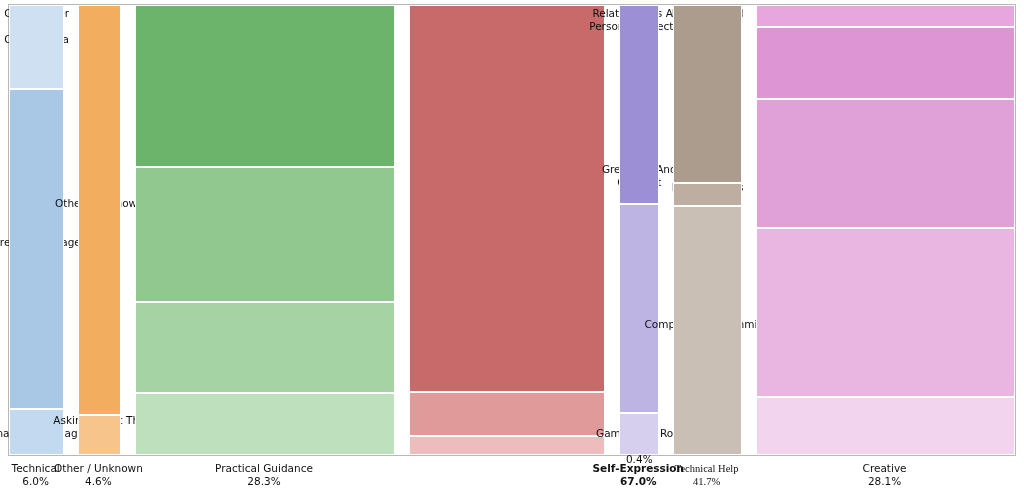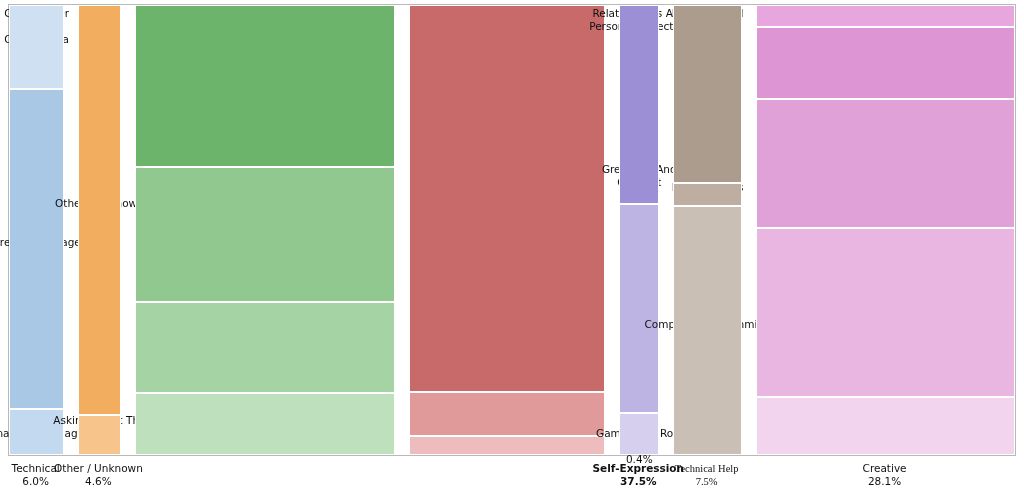--- a/index.html
+++ b/index.html
@@ -143,17 +143,18 @@
         <div class="segment" style="top: 0px; height: 22.4199px; background: rgb(232, 166, 223);"></div>
         <div class="segment" style="top: 22.4199px; height: 72.0641px; background: rgb(221, 149, 212);"></div>
         <div class="segment" style="top: 94.484px; height: 128.114px; background: rgb(224, 160, 216);"></div>
         <div class="segment" style="top: 222.598px; height: 169.751px; background: rgb(233, 182, 226);"></div>
         <div class="segment" style="top: 392.349px; height: 57.6512px; background: rgb(242, 212, 238);"></div>
       </div>
     </div>
   <div class="axis-labels" id="axis-labels">
       <div class="axis-item" style="left: -30px; width: 115.265px; top: 4px;"><span>Technical</span><span class="pct">6.0%</span></div>
       <div class="axis-item" style="left: 39.2647px; width: 102.37px; top: 4px;"><span>Other / Unknown</span><span class="pct">4.6%</span></div>
-      <div class="axis-item" style="left: 580.49px; width: 99.6064px; top: 4px; font-weight: bold;"><span>Self-Expression</span><span class="pct">37.5%</span></div>
-      <div class="axis-item" style="left: 634.096px; width: 129.081px; top: 4px; font-family: Liberation Serif, serif;"><span>Technical Help</span><span class="pct">7.5%</span></div>
+      <div class="axis-item" style="left: 95.6344px; width: 320.665px; top: 4px;"><span>Practical Guidance</span><span class="pct">28.3%</span></div>
+      <div class="axis-item" style="left: 580.49px; width: 99.6064px; top: 4px; font-weight: bold;"><span>Self-Expression</span><span class="pct">67.0%</span></div>
+      <div class="axis-item" style="left: 634.096px; width: 129.081px; top: 4px; font-family: Liberation Serif, serif;"><span>Technical Help</span><span class="pct">41.7%</span></div>
       <div class="axis-item" style="left: 717.177px; width: 318.823px; top: 4px;"><span>Creative</span><span class="pct">28.1%</span></div>
     </div>
 </div>
 
 </body></html>

